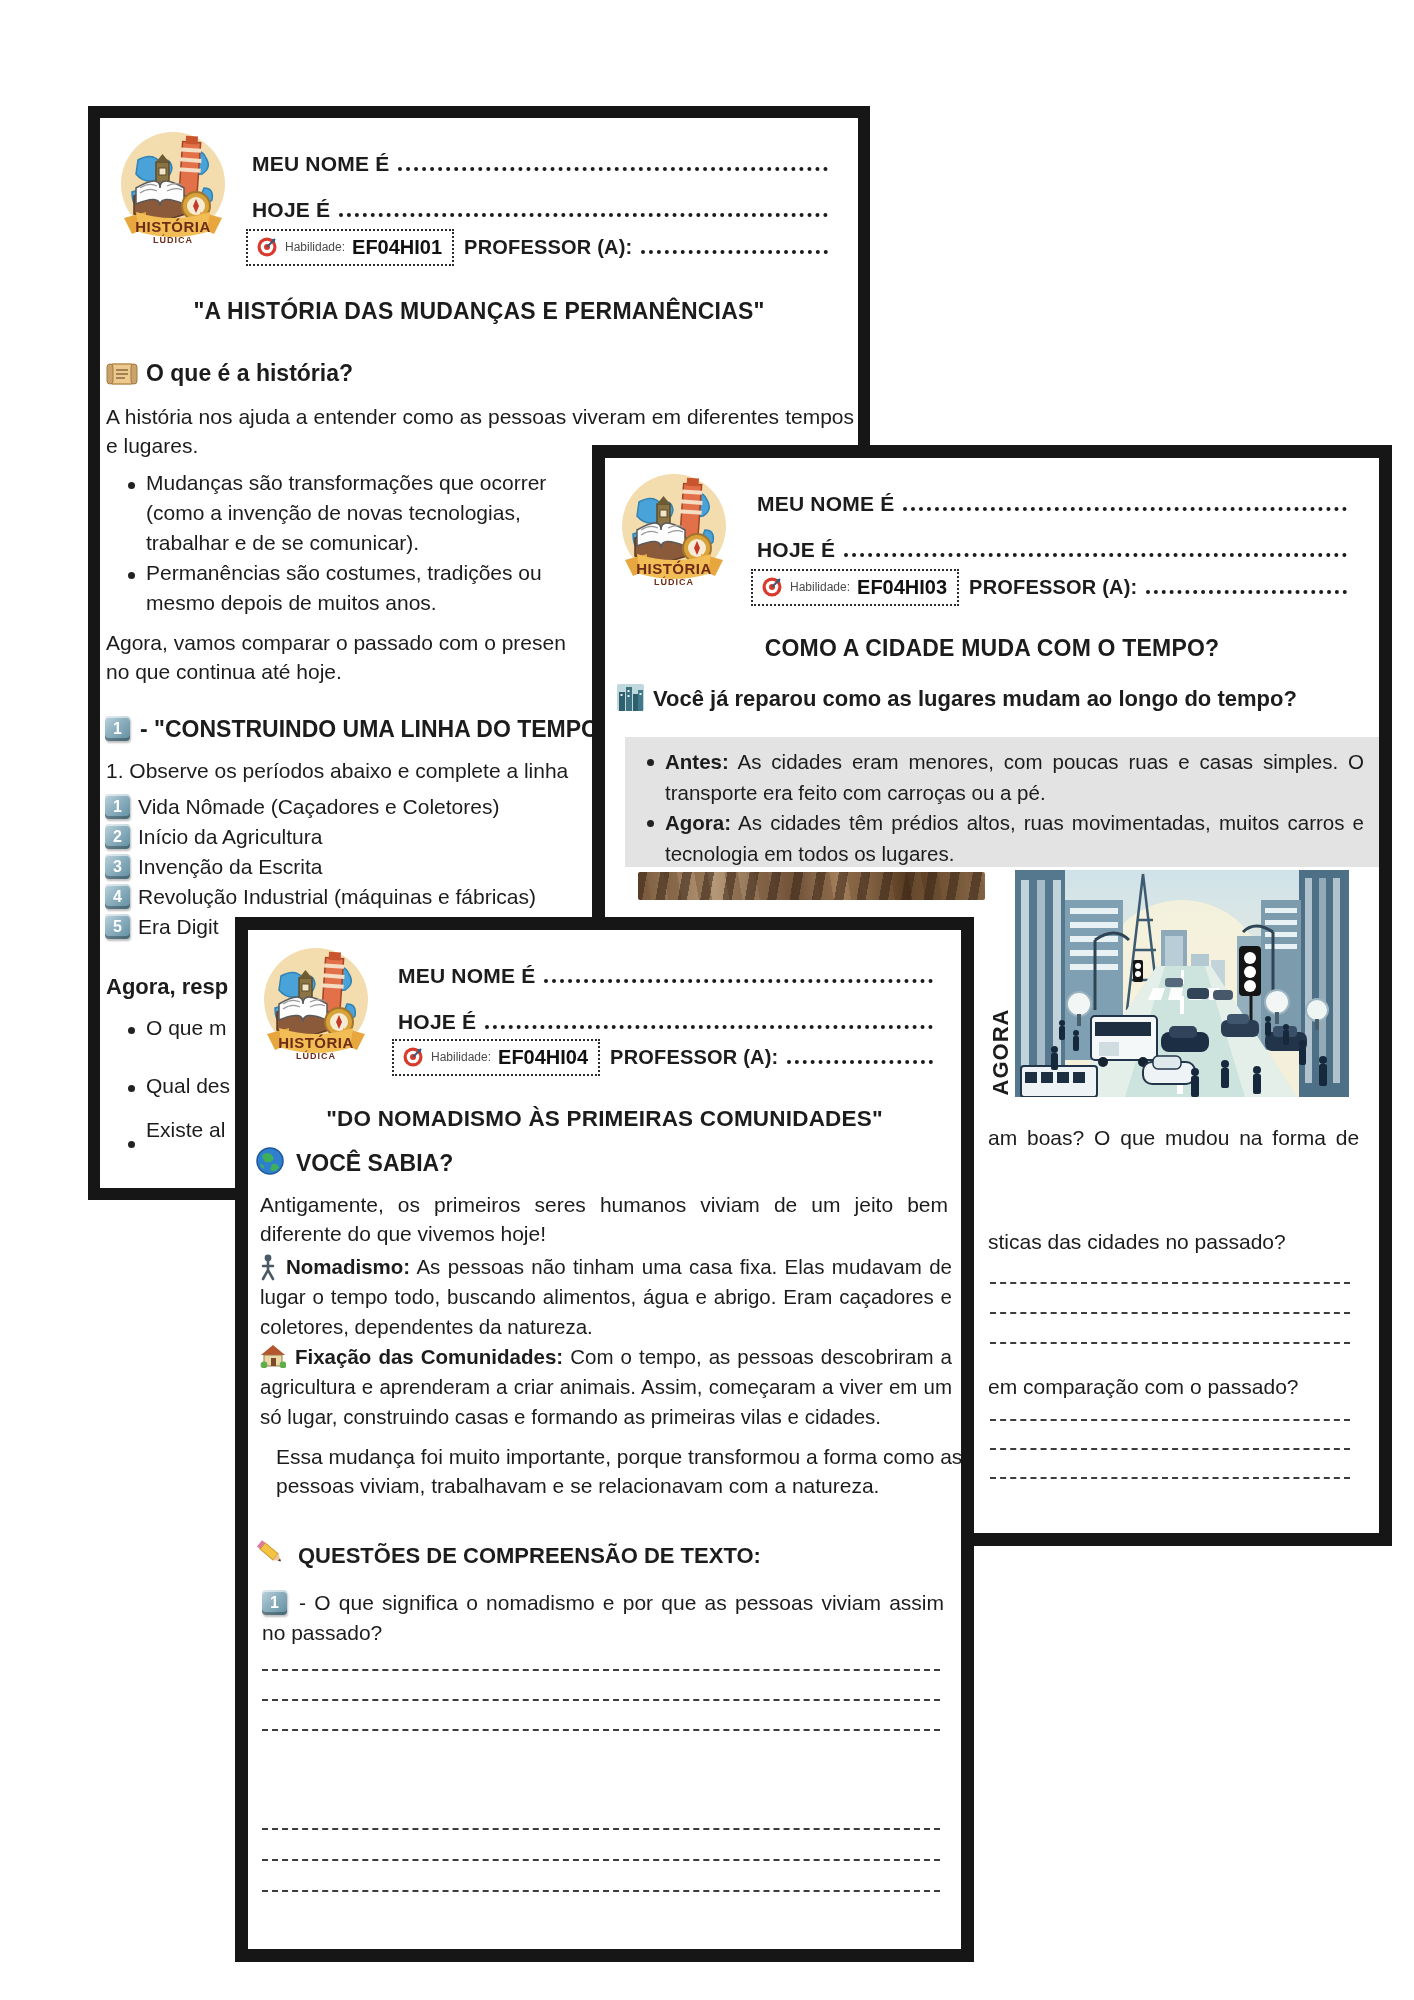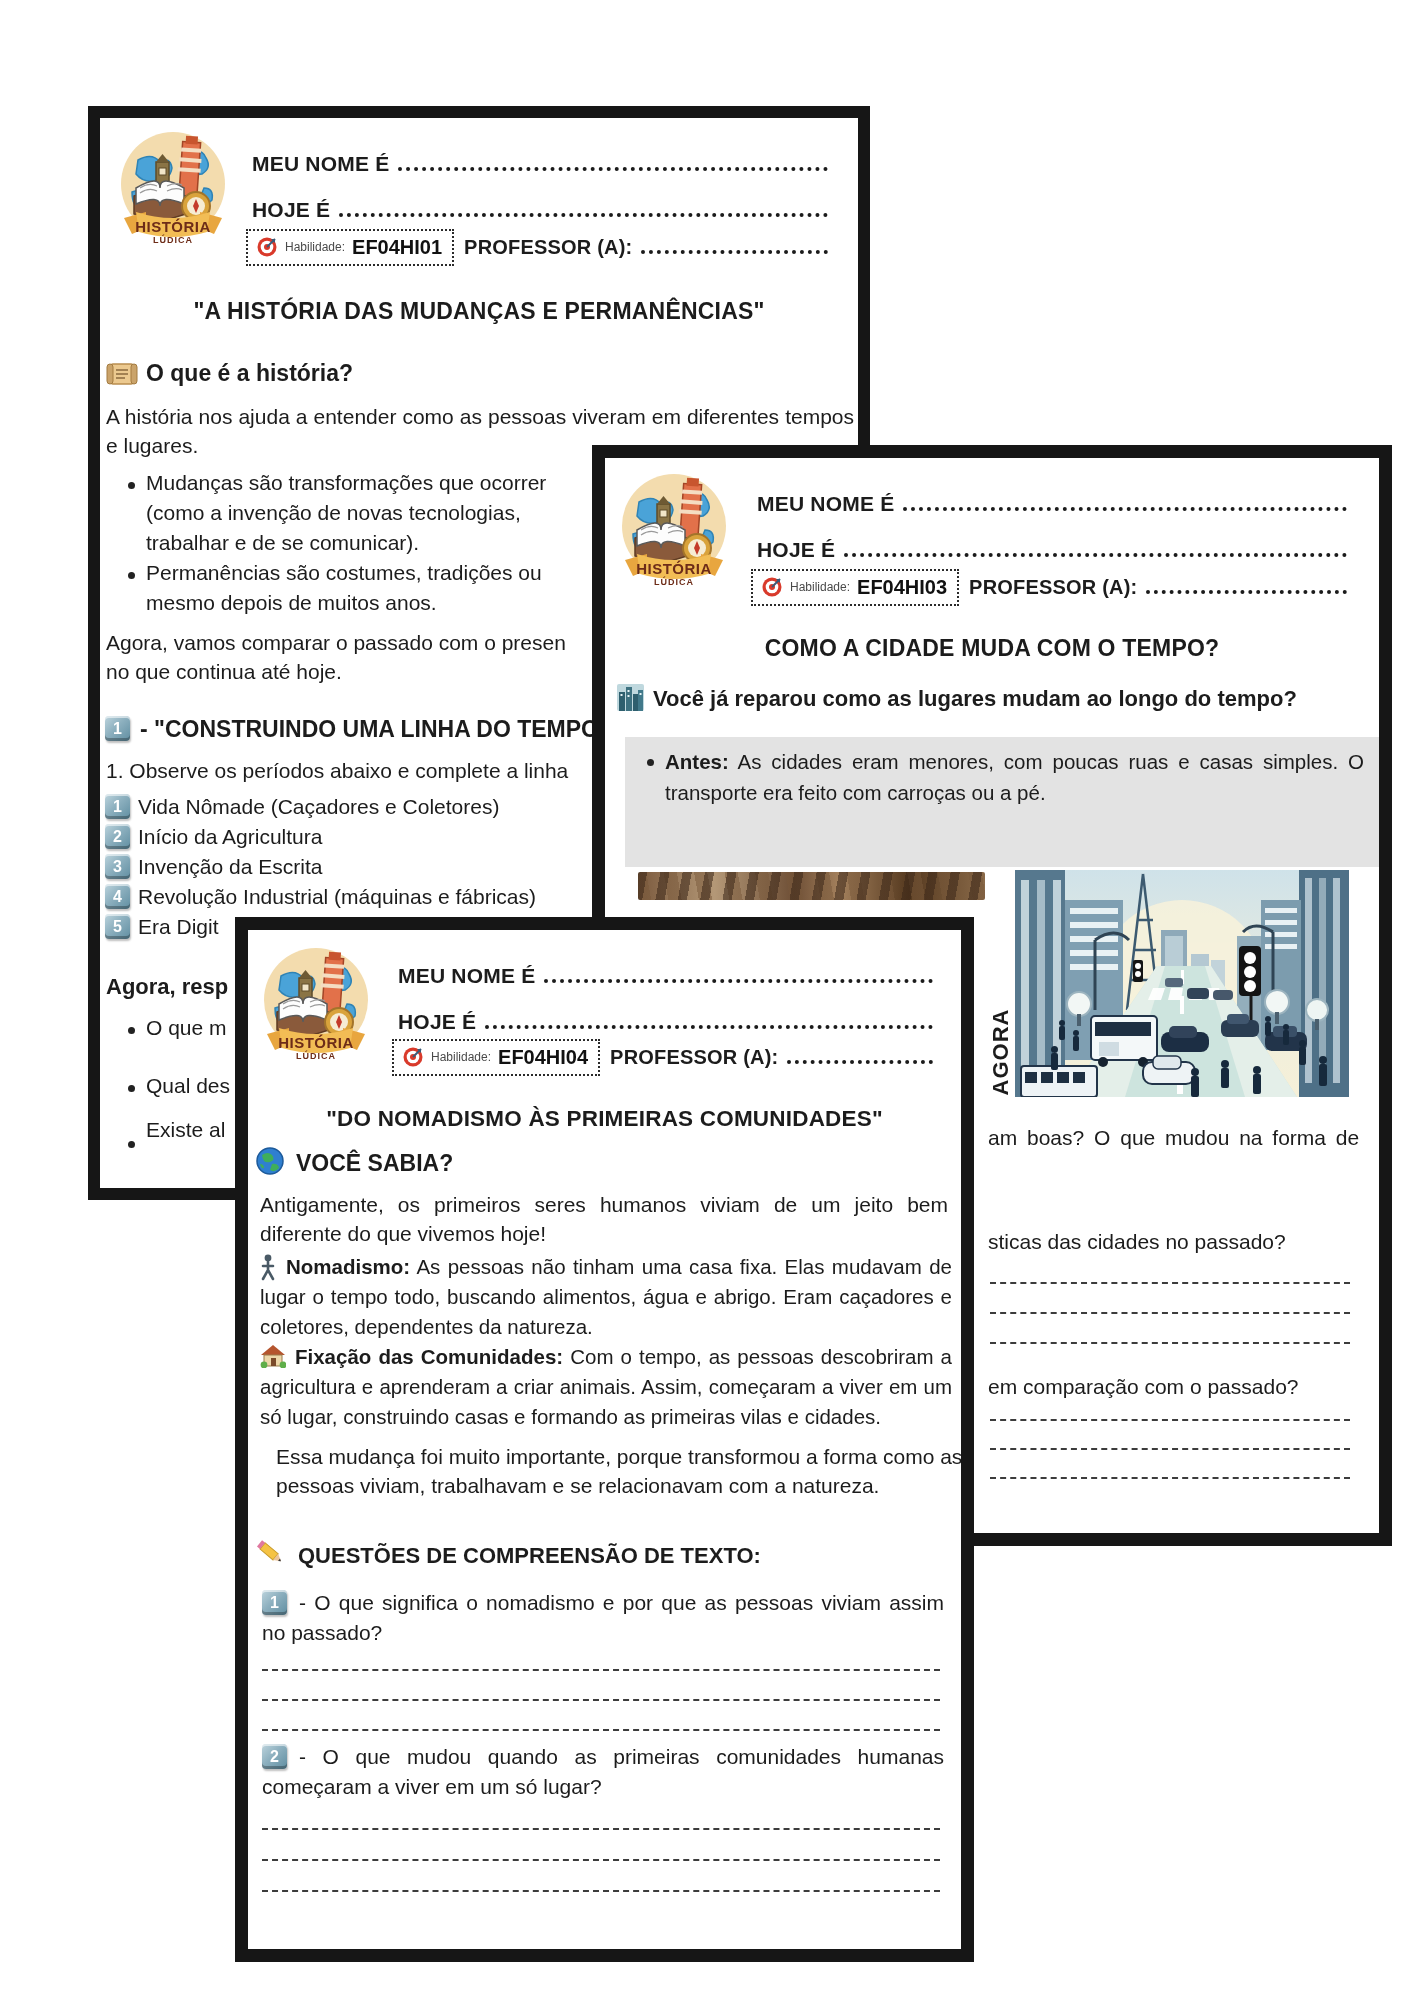--- a/index.html
+++ b/index.html
@@ -214,20 +214,23 @@
       <rect x="3.5" y="10" width="2" height="2" fill="#e8f4f6"></rect>
         <rect x="10.5" y="6" width="2" height="2" fill="#e8f4f6"></rect>
       <rect x="10.5" y="11" width="2" height="2" fill="#e8f4f6"></rect>
         <rect x="22.5" y="9" width="2" height="2" fill="#e8f4f6"></rect>
     </svg>
     <div class="line" style="left:48px;top:228px;font-weight:bold;font-size:22px;">Você já reparou como as lugares mudam ao longo do tempo?</div>
 
     <div class="infobox" style="left:20px;top:279px;width:755px;height:130px;padding:10px 16px;box-sizing:border-box;">
       <p class="ib">
         <span class="bullet-dot"></span><b>Antes:</b> <span>As cidades eram menores, com poucas ruas e casas simples. O transporte era feito com carroças ou a pé.</span>
+      </p>
+      <p class="ib">
+        <span class="bullet-dot"></span><b>Agora:</b> <span>As cidades têm prédios altos, ruas movimentadas, muitos carros e tecnologia em todos os lugares.</span>
       </p>
     </div>
 
     <div class="sepia-strip" style="left:33px;top:414px;width:347px;height:28px;"></div>
 
     <div class="agora-vert" style="left:349px;top:582px;width:92px;height:24px;">AGORA</div>
 
     <svg class="abs" style="left:410px;top:412px;" width="334" height="227" viewBox="0 0 334 227">
       <defs>
         <linearGradient id="sky" x1="0" y1="0" x2="0" y2="1">
@@ -451,21 +454,18 @@
     </svg>
     <div class="line" style="left:50px;top:613px;font-weight:bold;font-size:22px;">QUESTÕES DE COMPREENSÃO DE TEXTO:</div>
 
     <div class="qpara" style="left:14px;top:658px;width:682px;">
       <span class="badge badge-inline">1</span><span>- O que significa o nomadismo e por que as pessoas viviam assim no passado?</span>
     </div>
     <div class="answer-line" style="left:14px;top:739px;width:678px;"></div>
     <div class="answer-line" style="left:14px;top:769px;width:678px;"></div>
     <div class="answer-line" style="left:14px;top:799px;width:678px;"></div>
 
-    <div class="qpara" style="left:14px;top:812px;width:682px;">
-      <span class="badge badge-inline">2</span><span>- O que mudou quando as primeiras comunidades humanas começaram a viver em um só lugar?</span>
-    </div>
     <div class="answer-line" style="left:14px;top:898px;width:678px;"></div>
     <div class="answer-line" style="left:14px;top:929px;width:678px;"></div>
     <div class="answer-line" style="left:14px;top:960px;width:678px;"></div>
   </div>
 
 </div>
 
 </body></html>

